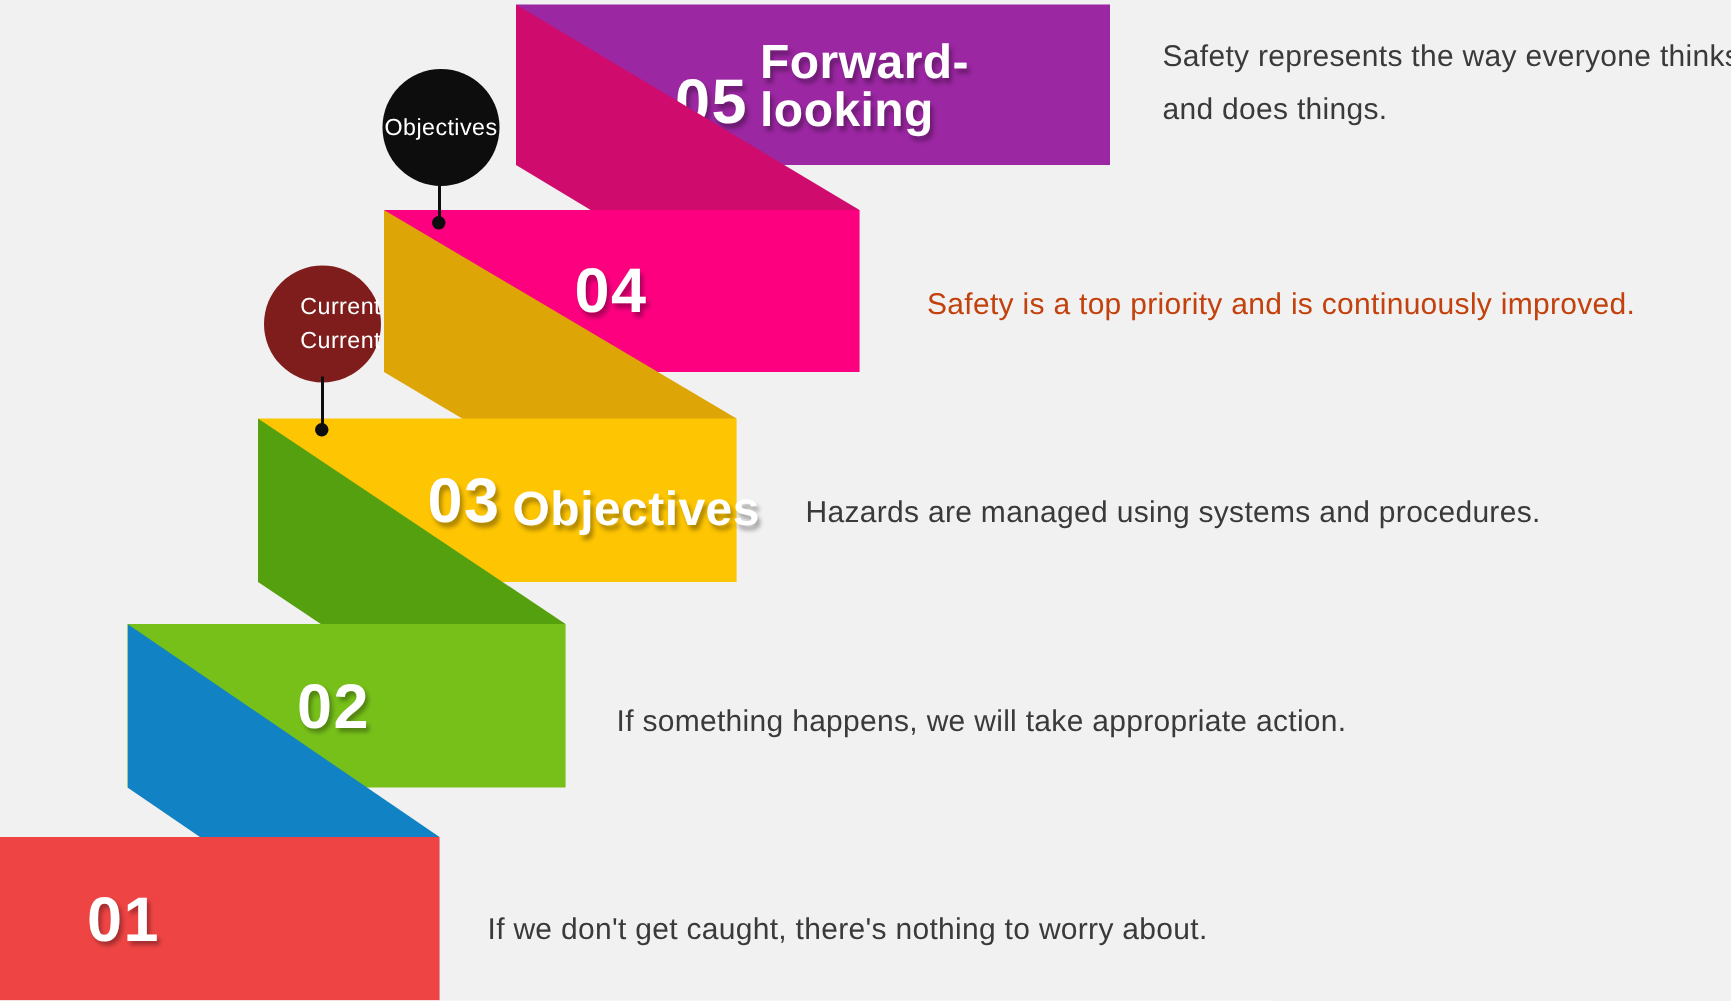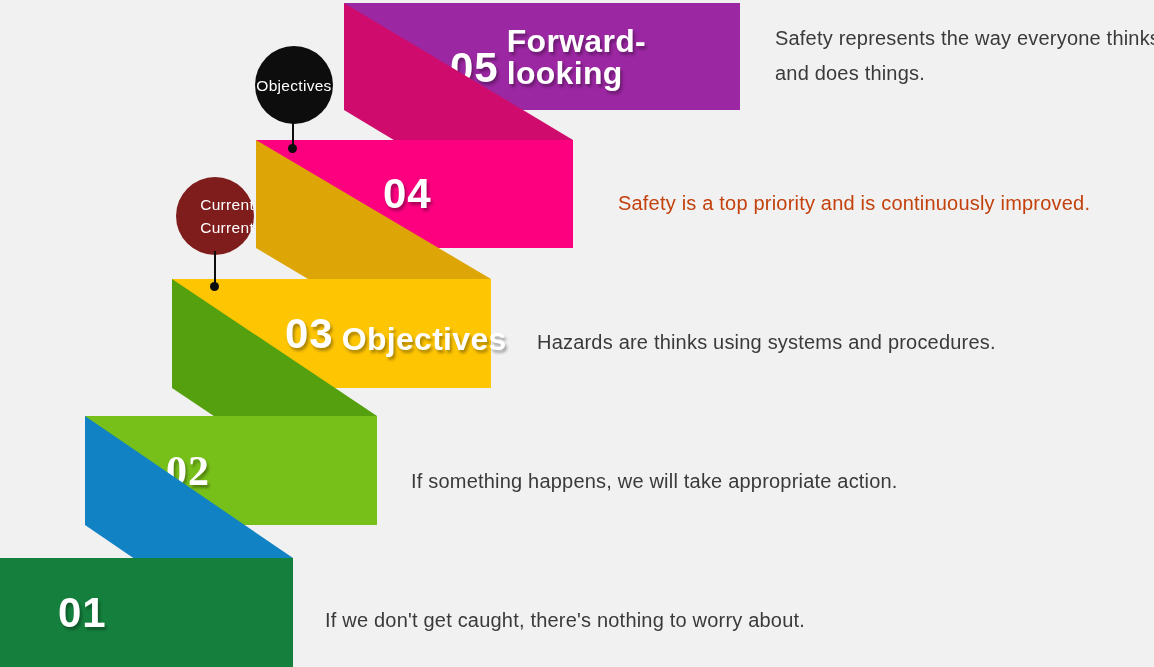--- a/index.html
+++ b/index.html
@@ -23,21 +23,21 @@
     text-shadow:2px 3px 3px rgba(0,0,0,0.32);
   }
   .step-name{
     font-size:32px;font-weight:600;color:#fff;line-height:1;
     letter-spacing:0.3px;
     text-shadow:2px 3px 3px rgba(0,0,0,0.32);
   }
   #banner-5{left:344px;top:3px;width:396px;height:107px;padding-left:106px;z-index:1;}
   #banner-4{left:256px;top:140px;width:317px;height:108px;padding-left:127px;z-index:3;}
   #banner-3{left:172px;top:279px;width:319px;height:109px;padding-left:113px;z-index:5;}
-  #banner-2{left:85px;top:416px;width:292px;height:109px;padding-left:81px;z-index:7;font-family:Liberation Serif, serif;}
+  #banner-2{left:85px;top:416px;width:292px;height:109px;padding-left:113px;z-index:7;}
   #banner-1{left:0px;top:558px;width:293px;height:109px;padding-left:58px;z-index:9;}
   
   .fold{position:absolute;}
   #fold-5-4{left:344px;top:3px;width:229px;height:245px;z-index:2;
     clip-path:polygon(0px 0px,229px 137px,229px 245px,0px 107px);}
   #fold-4-3{left:256px;top:140px;width:235px;height:248px;z-index:4;
     clip-path:polygon(0px 0px,235px 139px,235px 248px,0px 108px);}
   #fold-3-2{left:172px;top:279px;width:205px;height:246px;z-index:6;
     clip-path:polygon(0px 0px,205px 137px,205px 246px,0px 109px);}
   #fold-2-1{left:85px;top:416px;width:208px;height:251px;z-index:8;
@@ -98,29 +98,29 @@
   </div>
   <div class="fold" id="fold-3-2" style="background: rgb(85, 160, 15);"></div>
 
   <div class="banner" id="banner-2" style="background: rgb(119, 192, 26);">
     <div class="label-row">
       <span class="step-num">02</span>
     </div>
   </div>
   <div class="fold" id="fold-2-1" style="background: rgb(17, 130, 195);"></div>
 
-  <div class="banner" id="banner-1" style="background: #15803d;">
+  <div class="banner" id="banner-1" style="background: #ef4444;">
     <div class="label-row">
       <span class="step-num">01</span>
     </div>
   </div>
 
   <div class="desc" id="desc-5" style="color: rgb(58, 58, 58);">Safety represents the way everyone thinks and does things.</div>
   <div class="desc" id="desc-4" style="color: #c2410c;">Safety is a top priority and is continuously improved.</div>
-  <div class="desc" id="desc-3" style="color: rgb(58, 58, 58);">Hazards are thinks using systems and procedures.</div>
+  <div class="desc" id="desc-3" style="color: rgb(58, 58, 58);">Hazards are managed using systems and procedures.</div>
   <div class="desc" id="desc-2" style="color: rgb(58, 58, 58);">If something happens, we will take appropriate action.</div>
   <div class="desc" id="desc-1" style="color: rgb(58, 58, 58);">If we don't get caught, there's nothing to worry about.</div>
 
   <div class="marker-circle" id="marker-objectives" style="background: rgb(13, 13, 13);">
     <span>Objectives</span>
   </div>
   <div class="stem" id="stem-objectives"></div>
   <div class="dot" id="dot-objectives"></div>
 
   <div class="marker-circle" id="marker-current" style="background: #7f1d1d; align-items: flex-end;">

